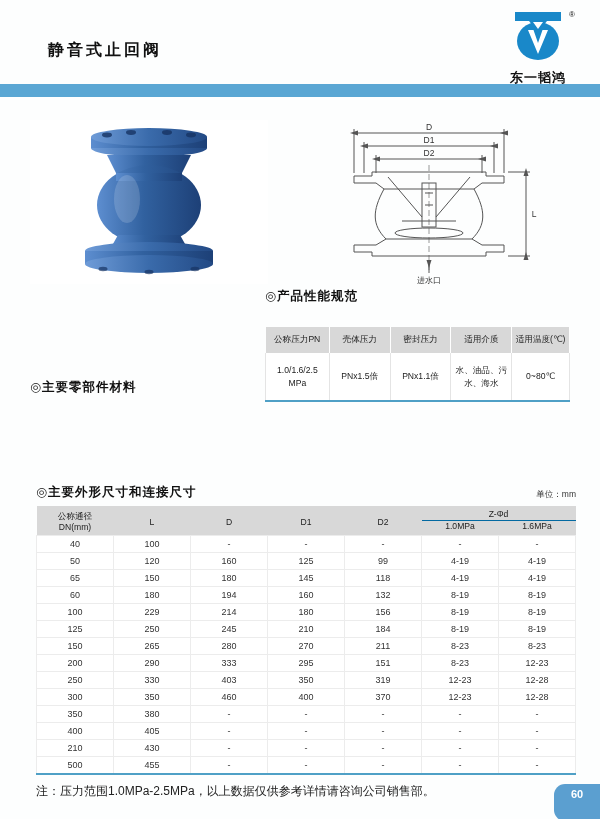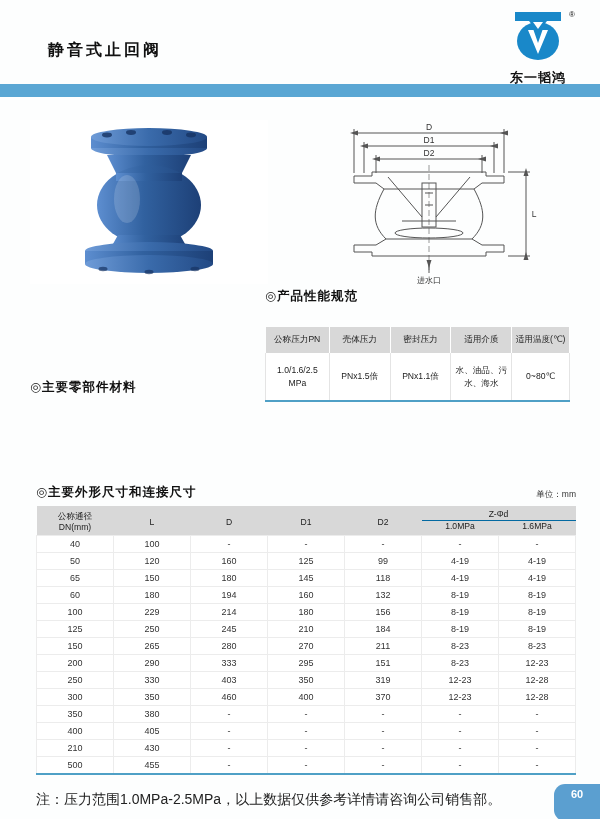--- a/index.html
+++ b/index.html
@@ -79,21 +79,21 @@
   .unit-label { font-size: 8.5px; color: #333; }
   .dims table { margin-top: 5px; }
   .dims th { font-size: 8.6px; line-height: 11px; }
   .dims thead tr:first-child th { padding-top: 3px; }
   .dims thead tr:last-child th { padding-bottom: 3px; }
   .dims th.span-sub { border-top: 1px solid #0369a1; }
   .dims tbody td {
     font-size: 9px; height: 16px; line-height: 16px; background: #fff;
     border: 1px solid #ececec; color: #333;
   }
-  .dims .note { margin-top: 16px; font-size: 14px; color: #222; }
+  .dims .note { margin-top: 8px; font-size: 12px; color: #222; }
   
   .page-badge {
     position: absolute; right: 0; top: 784px;
     width: 46px; height: 37px;
     background: #5b9fd0; border-radius: 11px 0 0 11px;
     color: #fff; font-size: 11px; font-weight: bold;
     text-align: center; line-height: 21px;
   }
   svg text { font-family: "Liberation Sans", "DejaVu Sans", sans-serif; }
 </style>

